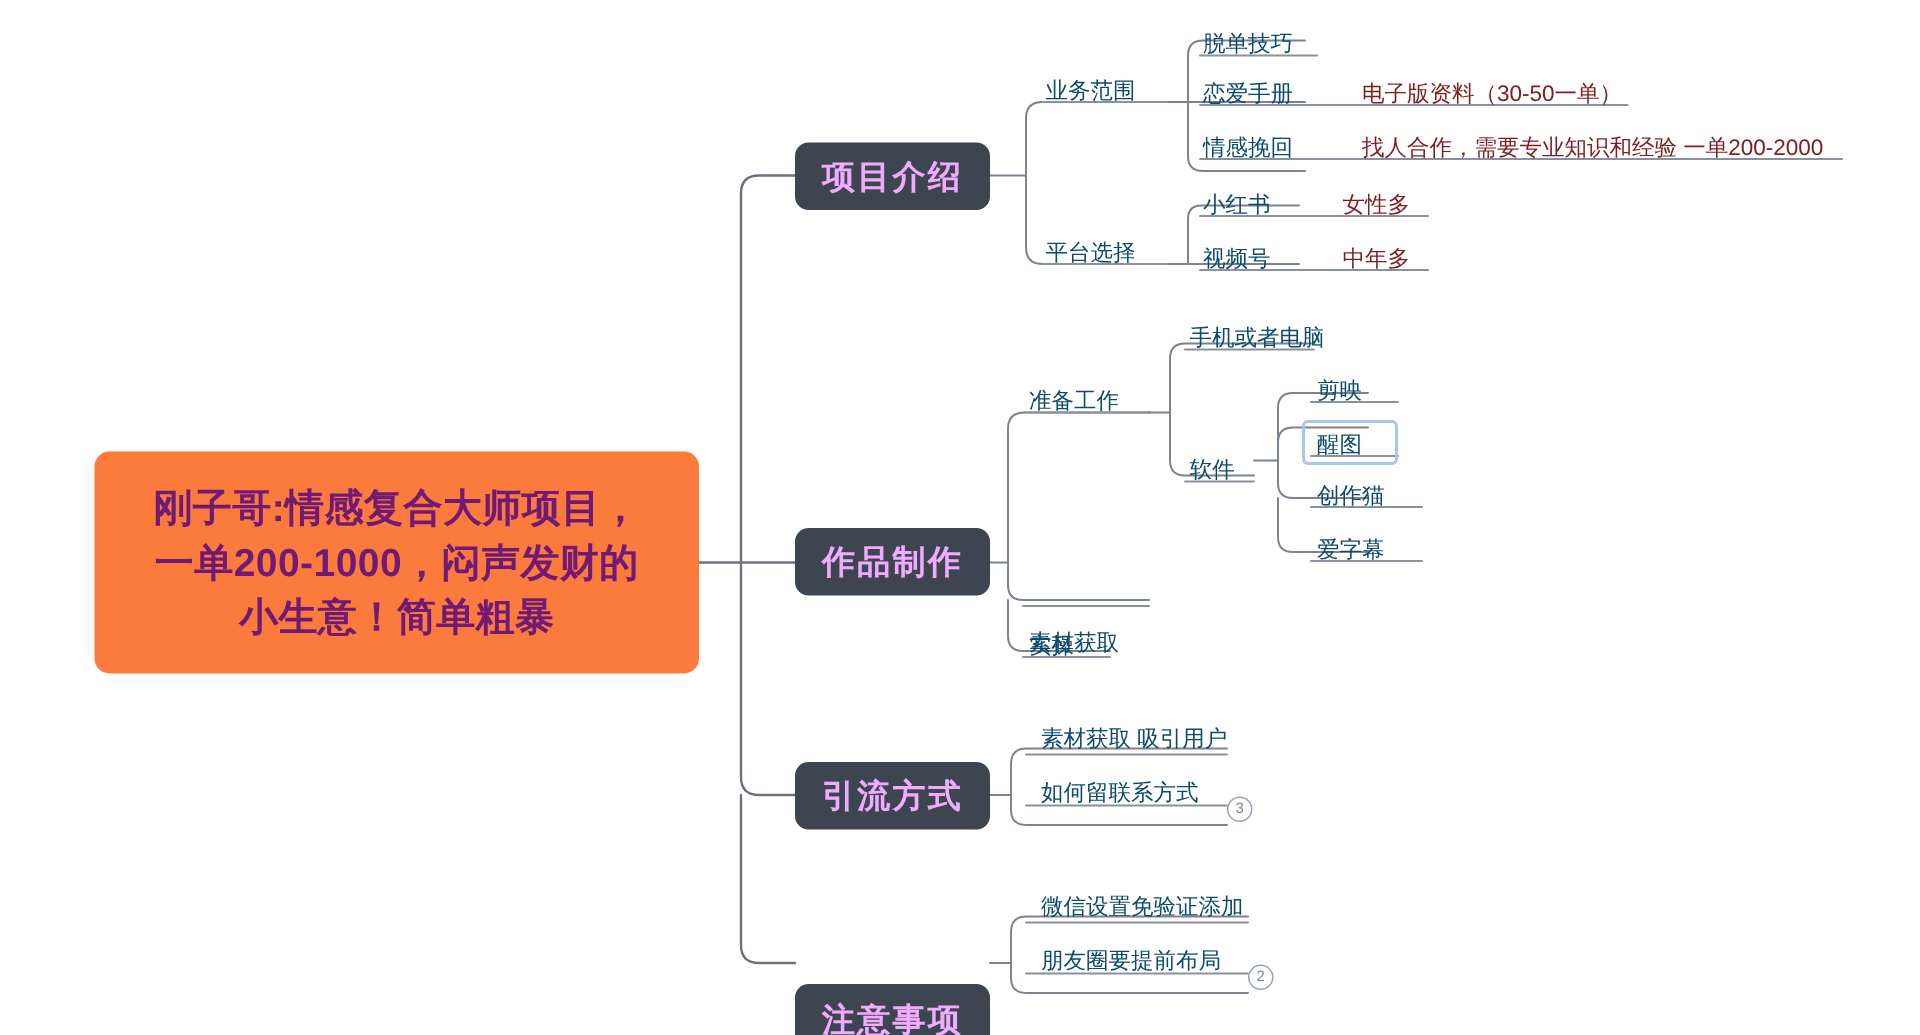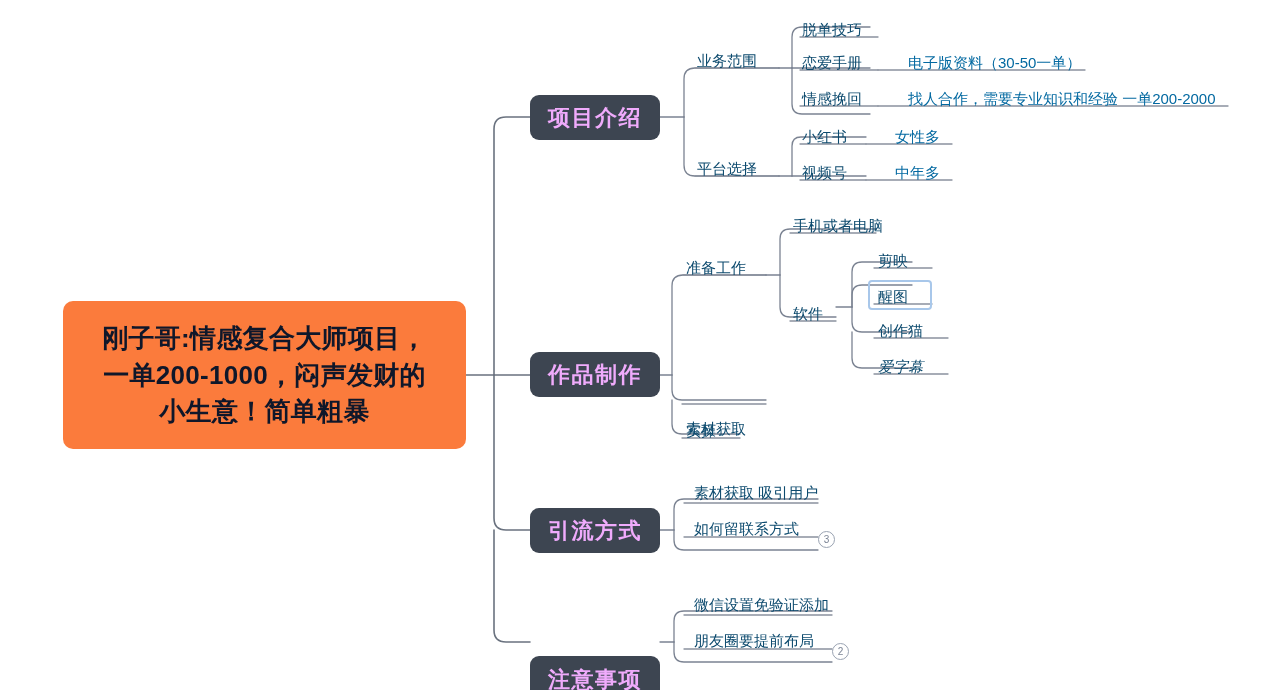--- a/index.html
+++ b/index.html
@@ -37,21 +37,21 @@
     height: 148px;
     background: #fb7b3c;
     border-radius: 10px;
     display: flex;
     align-items: center;
     justify-content: center;
     box-sizing: border-box;
     padding: 6px 18px;
   }
   .root-text {
-    color: #0f172a;
+    color: #701a75;
     font-size: 26px;
     font-weight: bold;
     line-height: 1.42;
     text-align: center;
     letter-spacing: 0.3px;
     white-space: pre-line;
   }
 
   
   .branch-node {
@@ -72,21 +72,21 @@
   }
 
   
   .leaf {
     position: absolute;
     font-size: 15px;
     color: #0c4a6e;
     white-space: nowrap;
     line-height: 1;
   }
-  .leaf.sub2 { color: #0369a1; }
+  .leaf.sub2 { color: #7f1d1d; }
 
   
   .selbox {
     position: absolute;
     border: 2px solid #a8c7ea;
     background: transparent;
     border-radius: 4px;
     box-sizing: border-box;
   }
 
@@ -231,21 +231,21 @@
   <div class="leaf" style="left:686px; top:260px;">准备工作</div>
   <div class="leaf" style="left:686px; top:389px;margin-top:32px;">素材获取</div>
   <div class="leaf" style="left:686px; top:423px;">实操</div>
 
   <div class="leaf" style="left:793px; top:218px;">手机或者电脑</div>
   <div class="leaf" style="left:793px; top:306px;">软件</div>
 
   <div class="leaf" style="left:878px; top:253px;">剪映</div>
   <div class="leaf" style="left:878px; top:289px;">醒图</div>
   <div class="leaf" style="left:878px; top:323px;">创作猫</div>
-  <div class="leaf" style="left:878px; top:359px;font-style:italic;">爱字幕</div>
+  <div class="leaf" style="left:878px; top:359px;">爱字幕</div>
 
   <div class="selbox" style="left:868px; top:280px; width:64px; height:30px;"></div>
 
   <div class="leaf" style="left:694px; top:485px;">素材获取 吸引用户</div>
   <div class="leaf" style="left:694px; top:521px;">如何留联系方式</div>
   <div class="badge" style="left:818px; top:531px;">3</div>
 
   <div class="leaf" style="left:694px; top:597px;">微信设置免验证添加</div>
   <div class="leaf" style="left:694px; top:633px;">朋友圈要提前布局</div>
   <div class="badge" style="left:832px; top:643px;">2</div>

